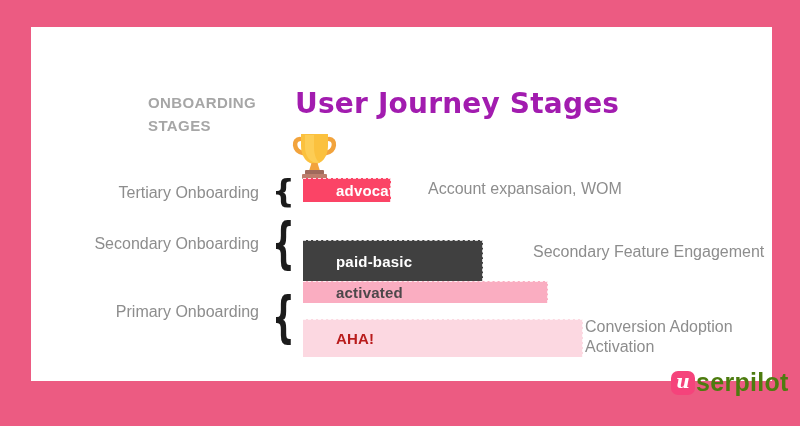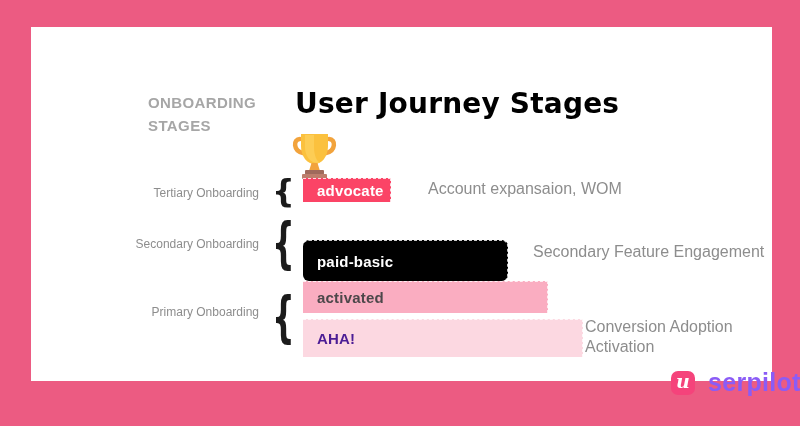--- a/index.html
+++ b/index.html
@@ -30,30 +30,30 @@
   }
   .heading-left  { left: 117px; top: 64px; width: 140px; }
   .heading-right { left: 583px; top: 64px; width: 180px; }
 
   .page-title {
     position: absolute;
     left: 264px; top: 60px;
     font-size: 28px;
     font-weight: 800;
     letter-spacing: 0.2px;
-    color: #000000;
+    color: #a21caf;
     font-family: "DejaVu Sans", "Liberation Sans", sans-serif;
   }
 
   
   .stage-label {
     position: absolute;
     left: 30px; width: 198px;
     text-align: right;
-    font-size: 12px;
+    font-size: 16px;
     color: #8D8D8D;
     line-height: 20px;
   }
   .stage-tertiary  { top: 156px; }
   .stage-secondary { top: 207px; }
   .stage-primary   { top: 275px; }
 
   .brace {
     position: absolute;
     left: 241px;
@@ -67,21 +67,21 @@
   .brace-lg { transform: scaleY(1.75); transform-origin: 50% 50%; }
   .brace-secondary { top: 197px; }
   .brace-primary   { top: 271px; }
 
   
   .bar {
     position: absolute;
     left: 272px;
     display: flex;
     align-items: center;
-    padding-left: 14px;
+    padding-left: 33px;
     border-top: 1px dashed rgba(255,255,255,0.8);
     border-right: 1px dashed rgba(255,255,255,0.8);
   }
   .bar-label {
     font-size: 15px;
     font-weight: bold;
     letter-spacing: 0.2px;
   }
 
   
@@ -123,22 +123,22 @@
     font-weight: bold;
     font-size: 19px;
     color: #FFFFFF;
     line-height: 1;
     margin-top: -2px;
   }
   .logo-text {
     font-size: 25px;
     font-weight: 600;
     letter-spacing: 0.3px;
-    color: #8b5cf6;
-    margin-left: 13px;
+    color: #4d7c0f;
+    margin-left: 1px;
     text-align: center;
   }
 </style>
 </head>
 <body>
 
 <div class="canvas">
   <div class="card">
 
     <div class="col-heading heading-left">ONBOARDING STAGES</div>
@@ -160,28 +160,28 @@
       <path d="M9 4 h27 v12 c0 11 -6.5 18 -13.5 18 C15.5 34 9 27 9 16 Z" fill="#FBC13E"></path>
       <path d="M13 5 h9 v12 c0 9 3 14 6 16 c-10 1 -15 -7 -15 -16 Z" fill="#FDCD55"></path>
       <path d="M19.5 33 h6 l2.5 8 h-11 Z" fill="#F2A33C"></path>
       <rect x="13" y="40" width="19" height="4.5" rx="1" fill="#A06A5C"></rect>
       <rect x="10" y="44" width="25" height="5" rx="1" fill="#BD7E6C"></rect>
     </svg>
 
     <div class="bar" style="top: 151px; width: 88px; height: 24px; background: rgb(251, 68, 102);">
       <span class="bar-label" style="color: rgb(255, 255, 255);">advocate</span>
     </div>
-    <div class="bar" style="top: 213px; width: 205px; height: 41px; background: #000000; border-radius: 6px;">
+    <div class="bar" style="top: 213px; width: 180px; height: 41px; background: #404040;">
       <span class="bar-label" style="color: rgb(255, 255, 255);">paid-basic</span>
     </div>
-    <div class="bar" style="top: 254px; width: 245px; height: 32px; background: rgb(250, 173, 193);">
+    <div class="bar" style="top: 254px; width: 245px; height: 22px; background: rgb(250, 173, 193);">
       <span class="bar-label" style="color: rgb(77, 71, 74);">activated</span>
     </div>
     <div class="bar" style="top: 292px; width: 280px; height: 38px; background: rgb(252, 216, 225);">
-      <span class="bar-label" style="color: #4c1d95; text-align: right;">AHA!</span>
+      <span class="bar-label" style="color: #b91c1c; text-align: right;">AHA!</span>
     </div>
 
     <div class="goal-label goal-1">
       <div>Account expansaion, WOM</div>
       <div></div>
     </div>
     <div class="goal-label goal-2">
       <div>Secondary Feature Engagement</div>
     </div>
     <div class="goal-label goal-3">

